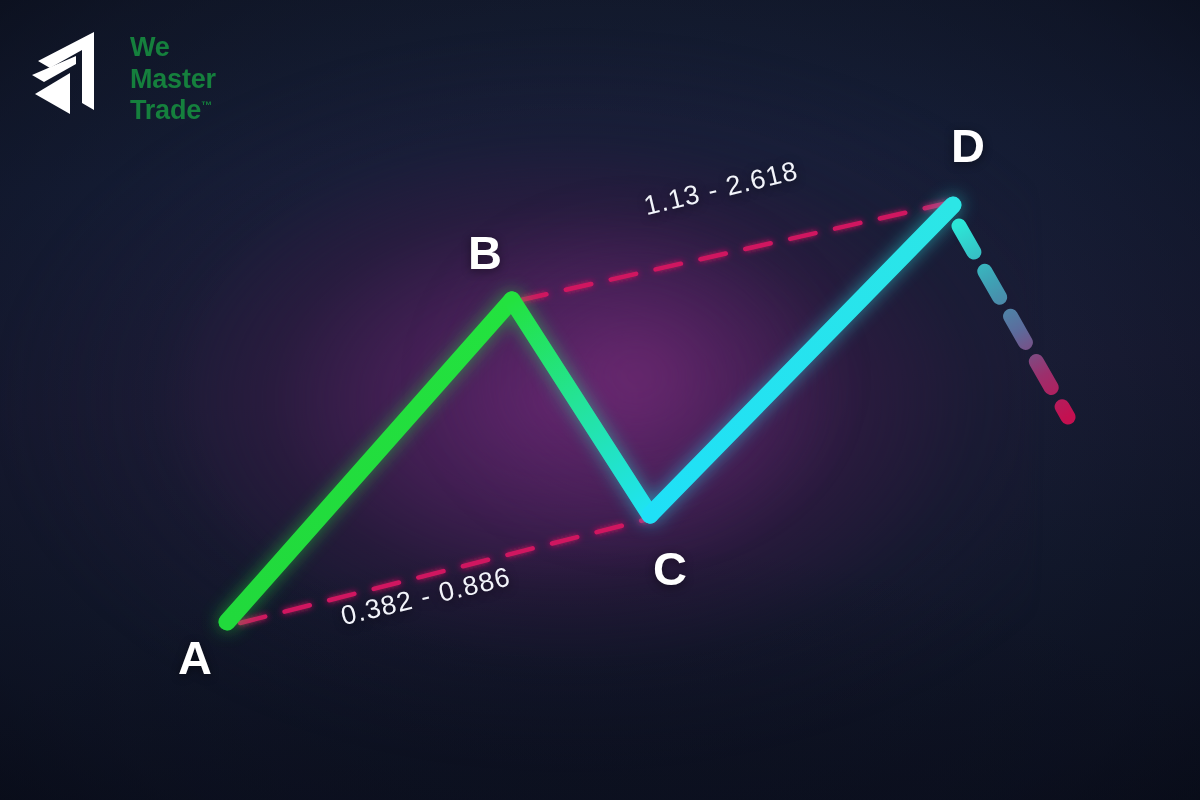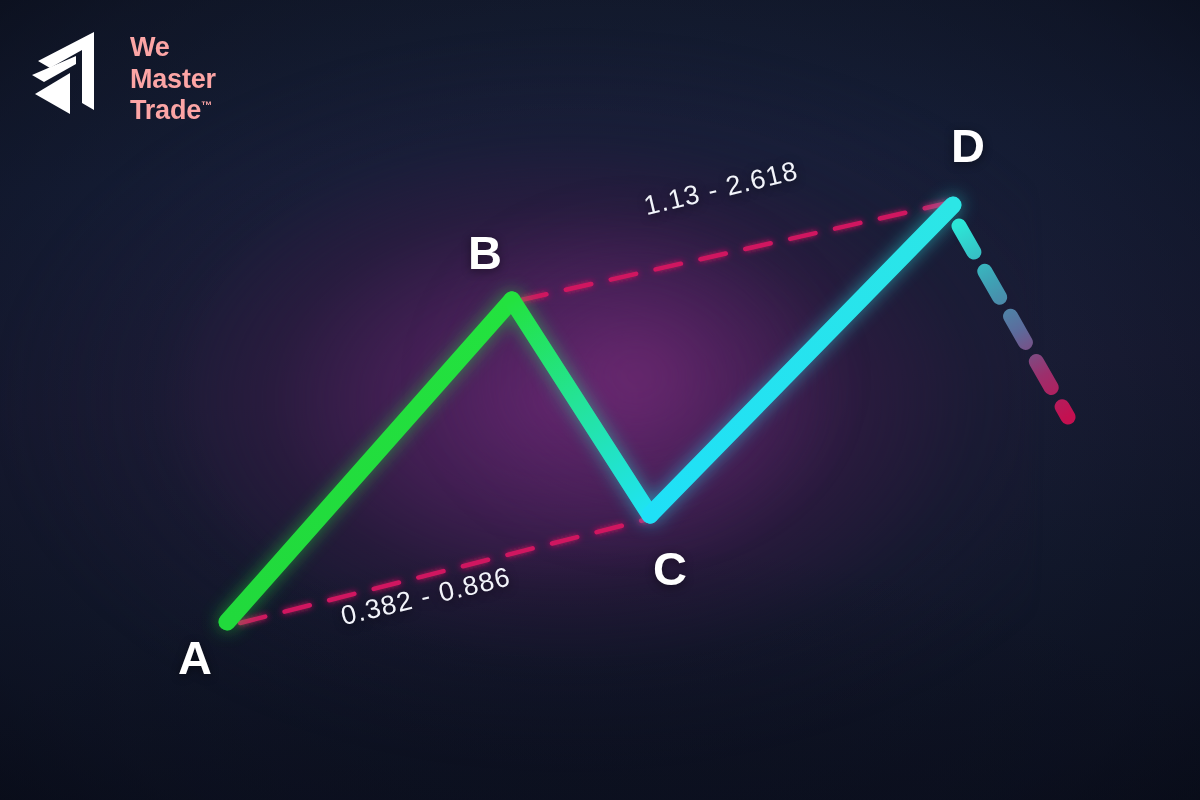--- a/index.html
+++ b/index.html
@@ -75,21 +75,21 @@
     position: absolute;
     left: 32px;
     top: 26px;
     display: flex;
     align-items: flex-start;
     gap: 14px;
     z-index: 6;
   }
   .logo-mark { width: 84px; height: 92px; display: block; }
   .logo-text {
-    color: #fca5a5;
+    color: #15803d;
     font-weight: 700;
     font-size: 27px;
     line-height: 1.17;
     letter-spacing: -0.2px;
     padding-top: 6px;
     white-space: nowrap;
   }
   .logo-text .tm {
     font-size: 11px;
     vertical-align: super;

